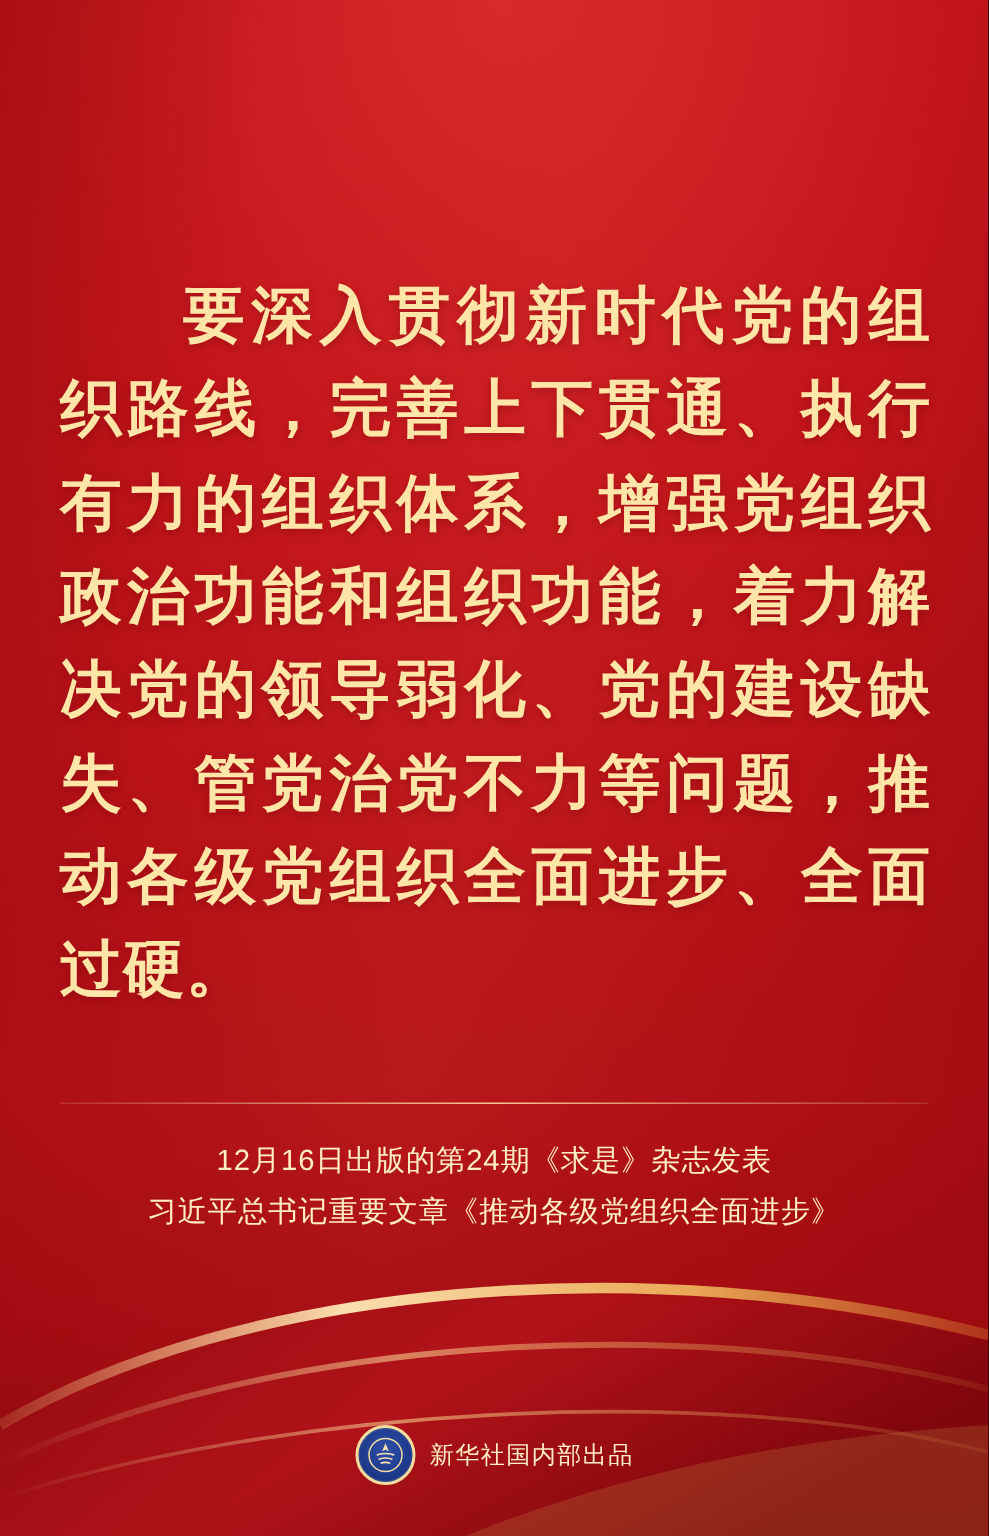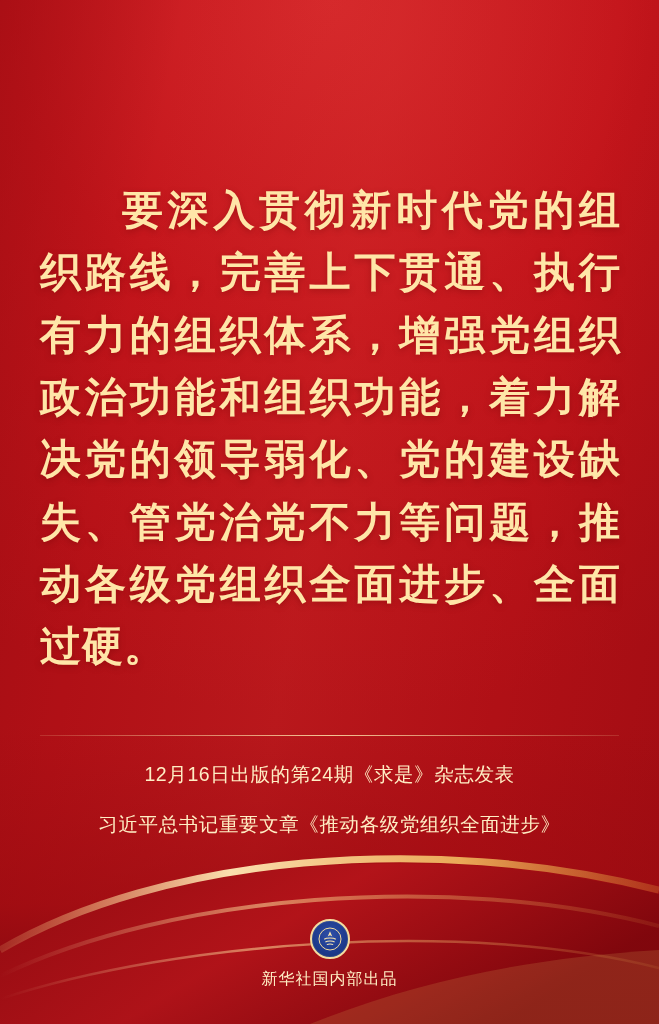--- a/index.html
+++ b/index.html
@@ -79,21 +79,20 @@
     margin: 0 0 22px 0;
   }
   .caption-line {
     color: #ffeec4;
     font-size: 19.5px;
     line-height: 1.72;
     letter-spacing: 0.6px;
     font-family: "Liberation Sans", sans-serif;
     font-weight: 400;
     white-space: nowrap;
-    margin-top: 16px;
   }
 
   
   .swoosh {
     position: absolute;
     left: 0;
     right: 0;
     bottom: 0;
     height: 280px;
     z-index: 2;
@@ -104,21 +103,20 @@
   .footer {
     position: absolute;
     left: 0;
     right: 0;
     bottom: 34px;
     display: flex;
     align-items: center;
     justify-content: center;
     gap: 10px;
     z-index: 4;
-    flex-direction: column;
   }
   .logo-badge {
     width: 36px;
     height: 36px;
     border-radius: 50%;
     border: 2px solid #f3dca0;
     background: radial-gradient(circle at 50% 40%, #2f4fa8 0%, #1d3a8c 60%, #16306f 100%);
     display: flex;
     align-items: center;
     justify-content: center;

